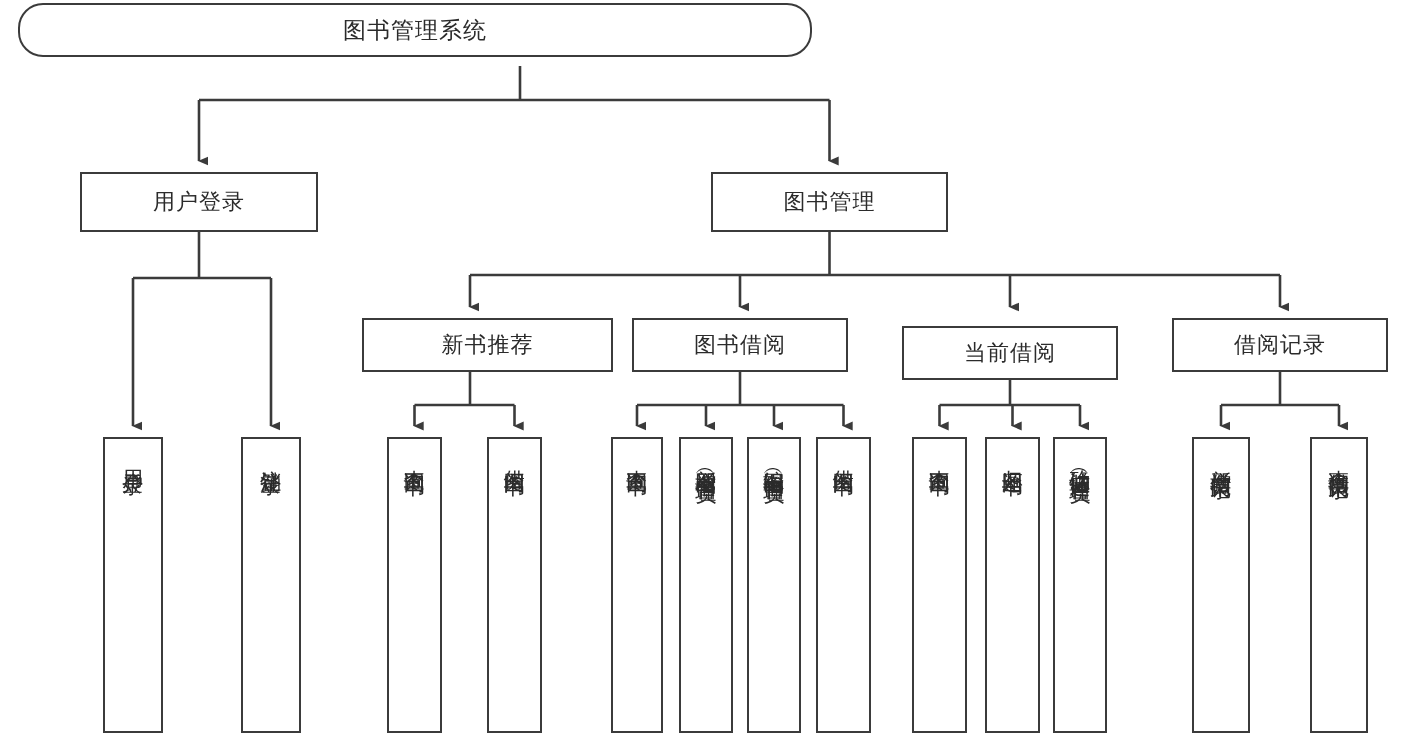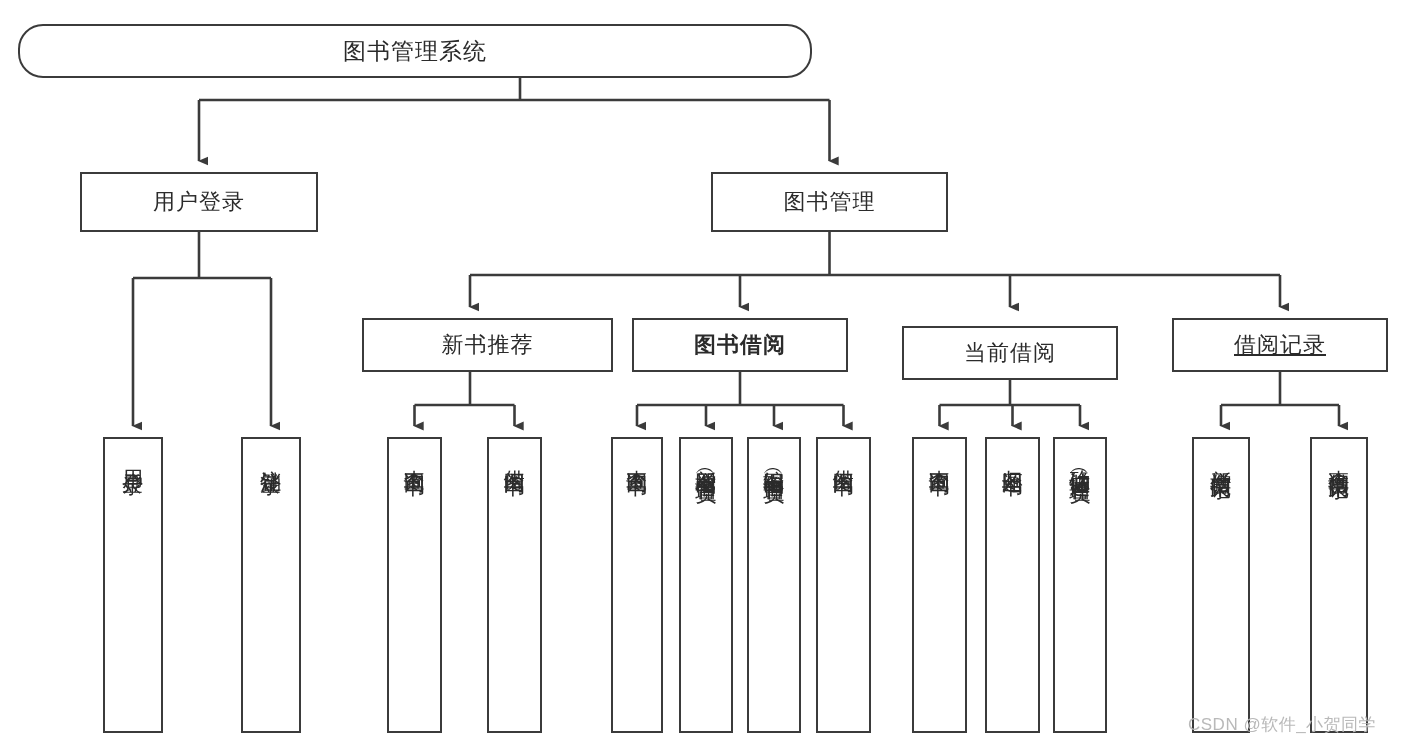--- a/index.html
+++ b/index.html
@@ -107,39 +107,39 @@
         <path d="M 1012.5 405 L 1012.5 426" marker-end="url(#arrowhead)"></path>
         <path d="M 1080 405 L 1080 426" marker-end="url(#arrowhead)"></path>
         <path d="M 1280 372 L 1280 405"></path>
         <path d="M 1221 405 L 1339 405"></path>
         <path d="M 1221 405 L 1221 426" marker-end="url(#arrowhead)"></path>
         <path d="M 1339 405 L 1339 426" marker-end="url(#arrowhead)"></path>
       </g>
   </svg>
 
   <div id="node-layer">
-      <div class="node node-h node-root" style="left: 18px; top: 24px; width: 794px; height: 54px; border-radius: 25px;">
+      <div class="node node-h node-root" style="left: 18px; top: 3px; width: 794px; height: 54px; border-radius: 25px;">
         <span>图书管理系统</span>
       </div>
       <div class="node node-h" style="left: 80px; top: 172px; width: 238px; height: 60px;">
         <span>用户登录</span>
       </div>
       <div class="node node-h" style="left: 711px; top: 172px; width: 237px; height: 60px; font-family: Liberation Mono, monospace;">
         <span>图书管理</span>
       </div>
       <div class="node node-h" style="left: 362px; top: 318px; width: 251px; height: 54px;">
         <span>新书推荐</span>
       </div>
-      <div class="node node-h" style="left: 632px; top: 318px; width: 216px; height: 54px; font-weight: bold;">
+      <div class="node node-h" style="left: 632px; top: 318px; width: 216px; height: 54px;">
         <span>图书借阅</span>
       </div>
       <div class="node node-h" style="left: 902px; top: 318px; width: 216px; height: 54px; margin-top: 8px;">
         <span>当前借阅</span>
       </div>
-      <div class="node node-h" style="left: 1172px; top: 318px; width: 216px; height: 54px; text-decoration: underline;">
+      <div class="node node-h" style="left: 1172px; top: 318px; width: 216px; height: 54px;">
         <span>借阅记录</span>
       </div>
       <div class="node node-v" style="left: 103px; top: 437px; width: 60px; height: 296px;">
         <span class="vtext">用户登录</span>
       </div>
       <div class="node node-v" style="left: 241px; top: 437px; width: 60px; height: 296px;">
         <span class="vtext">注销登录</span>
       </div>
       <div class="node node-v" style="left: 387px; top: 437px; width: 55px; height: 296px;">
         <span class="vtext">查询图书</span>
@@ -169,14 +169,13 @@
         <span class="vtext">确认归还（管理员）</span>
       </div>
       <div class="node node-v" style="left: 1192px; top: 437px; width: 58px; height: 296px;">
         <span class="vtext">新增借阅记录</span>
       </div>
       <div class="node node-v" style="left: 1310px; top: 437px; width: 58px; height: 296px;">
         <span class="vtext">查询借阅记录</span>
       </div>
     </div>
 
-  <div class="watermark" style="left:1188px; top:713px;">CSDN @软件_小贺同学</div>
 </div>
 
 </body></html>

